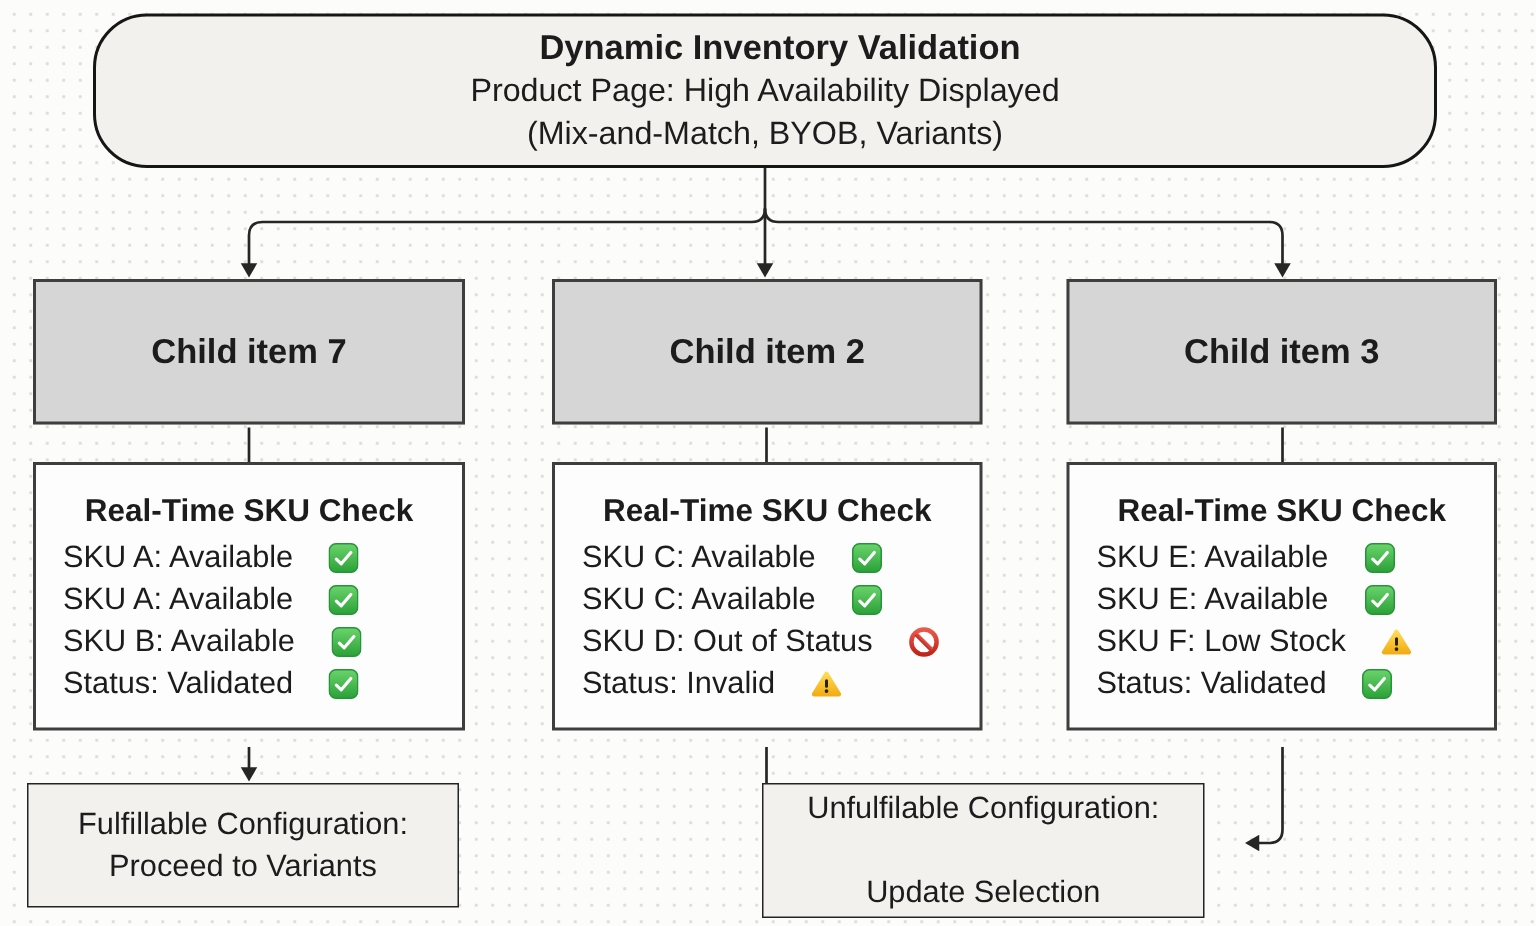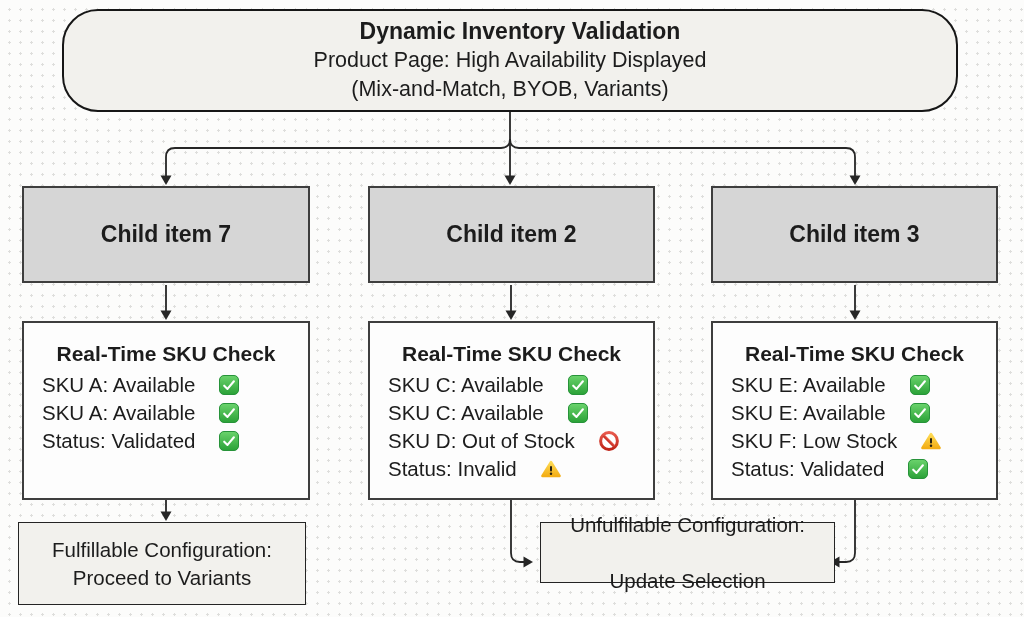--- a/index.html
+++ b/index.html
@@ -31,42 +31,42 @@
     top:186px; height:97px;
     background:#d6d6d6; border:2px solid #3e3e3e;
     display:flex; align-items:center; justify-content:center;
     font-size:23px; font-weight:bold;
   }
   .cb1{ left:22px;  width:288px; }
   .cb2{ left:368px; width:287px; }
   .cb3{ left:711px; width:287px; }
   
   .sku-box{
-    top:321px; height:179px;
+    top:308px; height:179px;
     background:#fdfdfd; border:2px solid #3e3e3e;
     padding:16px 10px 0 18px;
   }
   .sku-box .sku-title{
     font-size:21px; font-weight:bold; text-align:center; line-height:30px;
     margin-bottom:2px; margin-left:-8px;
   }
   .sku-line{
     font-size:20.5px; line-height:28px;
     display:flex; align-items:center; gap:24px; white-space:nowrap;
   }
   .ic{ display:inline-flex; width:20px; height:20px; flex:0 0 auto; }
   .ic svg{ display:block; }
   
   .outcome-box{
     background:#f2f1ed; border:1.5px solid #242424;
     display:flex; flex-direction:column; align-items:center; justify-content:center;
     text-align:center; font-size:20.5px; line-height:28px;
   }
   .ob1{ left:18px;  top:522px; width:288px; height:83px; }
-  .ob2{ left:540px; top:522px; width:295px; height:61px;gap:28px; }
+  .ob2{ left:508px; top:522px; width:295px; height:90px;gap:28px; }
   
   #arrows{ position:absolute; left:0; top:0; width:1024px; height:617px; pointer-events:none; }
   #arrows path{ stroke:#262626; stroke-width:1.8; fill:none; }
   #arrows path.head{ fill:#262626; stroke:none; }
 </style>
 </head>
 <body>
 
 <div id="canvas">
 
@@ -133,20 +133,35 @@
                 <stop offset="0" stop-color="#6bd36c"></stop>
                 <stop offset="1" stop-color="#2aa137"></stop>
               </linearGradient>
             </defs>
             <rect x="0.5" y="0.5" width="19" height="19" rx="4.5" fill="url(#gch)" stroke="#27933a" stroke-width="1"></rect>
             <path d="M5.2 10.7 L8.5 13.9 L14.9 6.3" fill="none" stroke="#ffffff" stroke-width="2.1" stroke-linecap="round" stroke-linejoin="round"></path>
           </svg>
         </span>
     </div>
     <div class="sku-line">
+      <span>SKU B: Available</span>
+      <span class="ic">
+          <svg width="20" height="20" viewBox="0 0 20 20">
+            <defs>
+              <linearGradient id="gch" x1="0" y1="0" x2="0" y2="1">
+                <stop offset="0" stop-color="#6bd36c"></stop>
+                <stop offset="1" stop-color="#2aa137"></stop>
+              </linearGradient>
+            </defs>
+            <rect x="0.5" y="0.5" width="19" height="19" rx="4.5" fill="url(#gch)" stroke="#27933a" stroke-width="1"></rect>
+            <path d="M5.2 10.7 L8.5 13.9 L14.9 6.3" fill="none" stroke="#ffffff" stroke-width="2.1" stroke-linecap="round" stroke-linejoin="round"></path>
+          </svg>
+        </span>
+    </div>
+    <div class="sku-line">
       <span>Status: Validated</span>
       <span class="ic">
           <svg width="20" height="20" viewBox="0 0 20 20">
             <defs>
               <linearGradient id="gch" x1="0" y1="0" x2="0" y2="1">
                 <stop offset="0" stop-color="#6bd36c"></stop>
                 <stop offset="1" stop-color="#2aa137"></stop>
               </linearGradient>
             </defs>
             <rect x="0.5" y="0.5" width="19" height="19" rx="4.5" fill="url(#gch)" stroke="#27933a" stroke-width="1"></rect>
@@ -182,21 +197,21 @@
                 <stop offset="0" stop-color="#6bd36c"></stop>
                 <stop offset="1" stop-color="#2aa137"></stop>
               </linearGradient>
             </defs>
             <rect x="0.5" y="0.5" width="19" height="19" rx="4.5" fill="url(#gch)" stroke="#27933a" stroke-width="1"></rect>
             <path d="M5.2 10.7 L8.5 13.9 L14.9 6.3" fill="none" stroke="#ffffff" stroke-width="2.1" stroke-linecap="round" stroke-linejoin="round"></path>
           </svg>
         </span>
     </div>
     <div class="sku-line">
-      <span>SKU D: Out of Stock</span>
+      <span>SKU D: Out of Status</span>
       <span class="ic">
           <svg width="20" height="20" viewBox="0 0 20 20">
             <defs>
               <linearGradient id="gne" x1="0" y1="0" x2="0" y2="1">
                 <stop offset="0" stop-color="#e85a4d"></stop>
                 <stop offset="1" stop-color="#bf2418"></stop>
               </linearGradient>
             </defs>
             <circle cx="10" cy="10" r="8.4" fill="#ffffff" stroke="url(#gne)" stroke-width="3"></circle>
             <rect x="2.6" y="8.6" width="14.8" height="2.9" fill="url(#gne)" transform="rotate(45 10 10)"></rect>

